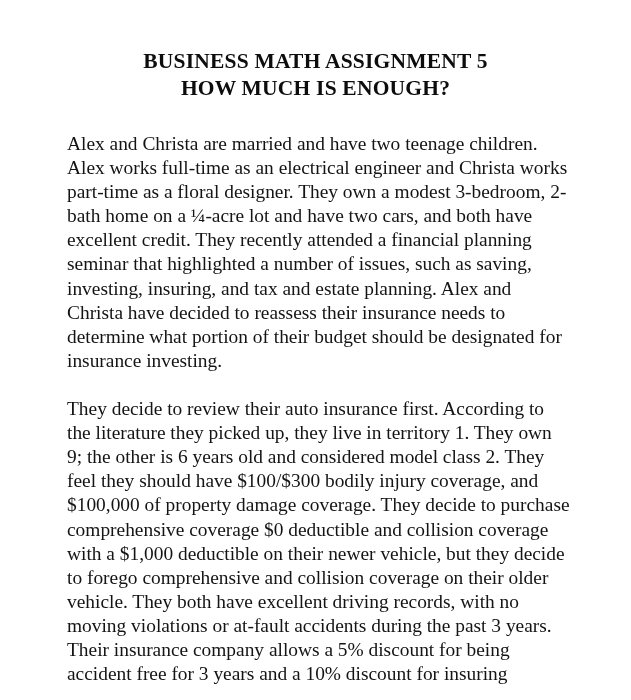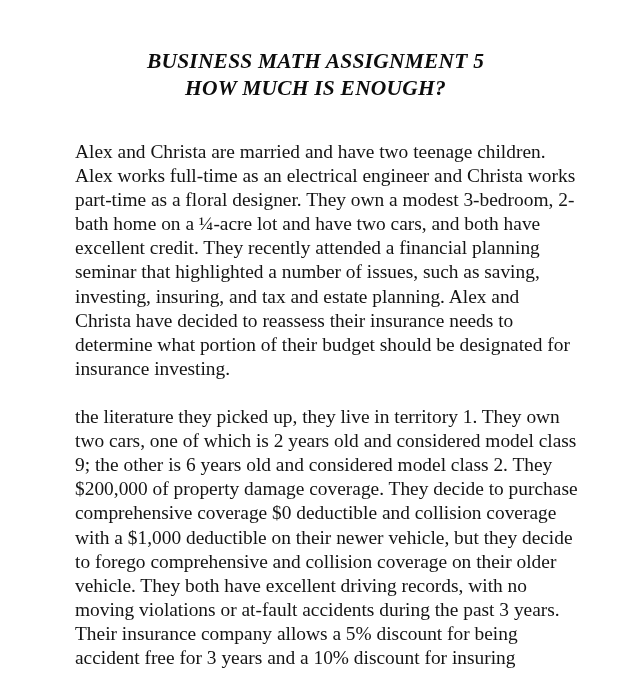--- a/index.html
+++ b/index.html
@@ -28,38 +28,37 @@
 
   .doc-title {
     text-align: center;
     font-weight: bold;
     font-size: 21.5px;
     line-height: 27px;
     letter-spacing: 0.2px;
     margin: 0;
     padding-top: 48px;
     color: #0d0d0d;
-    font-style: italic;
   }
   .doc-title .title-line {
     display: block;
     white-space: nowrap;
   }
 
   .body-text {
     margin: 0;
     padding: 0 76px 0 63px;
     padding-top: 26px;
   }
 
   .para {
     font-size: 19.4px;
     line-height: 24.1px;
     text-align: left;
-    margin: 12px;
+    margin: 4px;
     color: #141414;
   }
   .para + .para {
     margin-top: 24.1px;
   }
   .para .ln {
     display: block;
     white-space: nowrap;
   }
 </style>
@@ -82,24 +81,25 @@
       <span class="ln">bath home on a ¼-acre lot and have two cars, and both have</span>
       <span class="ln">excellent credit. They recently attended a financial planning</span>
       <span class="ln">seminar that highlighted a number of issues, such as saving,</span>
       <span class="ln">investing, insuring, and tax and estate planning. Alex and</span>
       <span class="ln">Christa have decided to reassess their insurance needs to</span>
       <span class="ln">determine what portion of their budget should be designated for</span>
       <span class="ln">insurance investing.</span>
     </p>
 
     <p class="para">
+      <span class="ln">They decide to review their auto insurance first. According to</span>
       <span class="ln">the literature they picked up, they live in territory 1. They own</span>
-      <span class="ln">two cars, one of which is 2 years old and considered model class</span>
       <span class="ln">9; the other is 6 years old and considered model class 2. They</span>
-      <span class="ln">$200,000 of property damage coverage. They decide to purchase</span>
+      <span class="ln">feel they should have $100/$300 bodily injury coverage, and</span>
+      <span class="ln">$100,000 of property damage coverage. They decide to purchase</span>
       <span class="ln">comprehensive coverage $0 deductible and collision coverage</span>
       <span class="ln">with a $1,000 deductible on their newer vehicle, but they decide</span>
       <span class="ln">to forego comprehensive and collision coverage on their older</span>
       <span class="ln">vehicle. They both have excellent driving records, with no</span>
       <span class="ln">moving violations or at-fault accidents during the past 3 years.</span>
       <span class="ln">Their insurance company allows a 5% discount for being</span>
       <span class="ln">accident free for 3 years and a 10% discount for insuring</span>
 
     </p>
 

